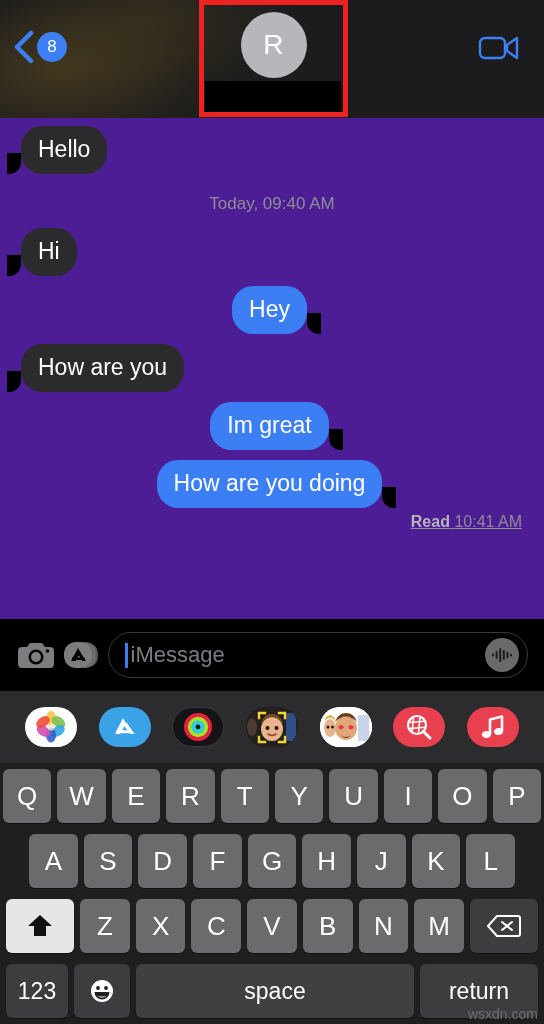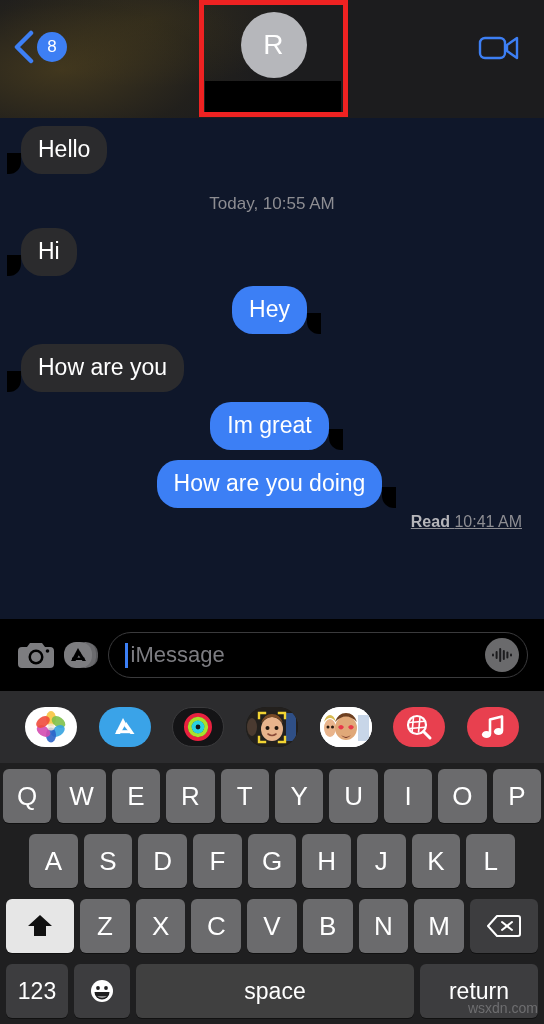--- a/index.html
+++ b/index.html
@@ -69,21 +69,21 @@
   }
   .hdr-right {
     position: absolute; right: 22px; top: 30px;
     width: 46px; height: 36px;
     display: flex; align-items: center; justify-content: center;
   }
 
   
   .conversation {
     flex: 1 1 auto;
-    background: #0f172a;
+    background: #4c1d95;
     padding: 8px 16px 4px 16px;
     display: flex; flex-direction: column;
     overflow: hidden;
   }
   .msg-row { display: flex; width: 100%; margin-bottom: 10px; }
   .msg-row.in  { justify-content: flex-start; }
   .msg-row.out { justify-content: center; }
 
   .bubble {
     position: relative;
@@ -219,21 +219,21 @@
   .key.wide-space { background: #404040; flex: 1 1 auto; font-size: 23px; }
   .krow.r3 { padding: 0 3px; }
   .key.shiftkey { width: 68px; flex: 0 0 68px; }
   .key.delkey  { width: 68px; flex: 0 0 68px; }
   .krow.r4 { gap: 6px; padding: 0 3px; }
   .key.num  { flex: 0 0 62px; font-size: 23px; }
   .key.emoji{ flex: 0 0 56px; }
   .key.ret  { flex: 0 0 118px; font-size: 23px; }
 
   .watermark {
-    position: absolute; right: 6px; bottom: 8px;
+    position: absolute; right: 6px; bottom: 2px;
     color: #6e6e70; font-size: 14px;
     z-index: 20;
   }
 </style>
 </head>
 <body>
 
 <div id="app">
 
   <div class="header">
@@ -259,21 +259,21 @@
       </svg>
     </div>
   </div>
 
   <div class="conversation">
 
     <div class="msg-row in">
       <div class="bubble in">Hello</div>
     </div>
 
-    <div class="timestamp-center">Today, 10:55 AM</div>
+    <div class="timestamp-center">Today, 09:40 AM</div>
 
     <div class="msg-row in">
       <div class="bubble in">Hi</div>
     </div>
 
     <div class="msg-row out">
       <div class="bubble out">Hey</div>
     </div>
 
     <div class="msg-row in">

